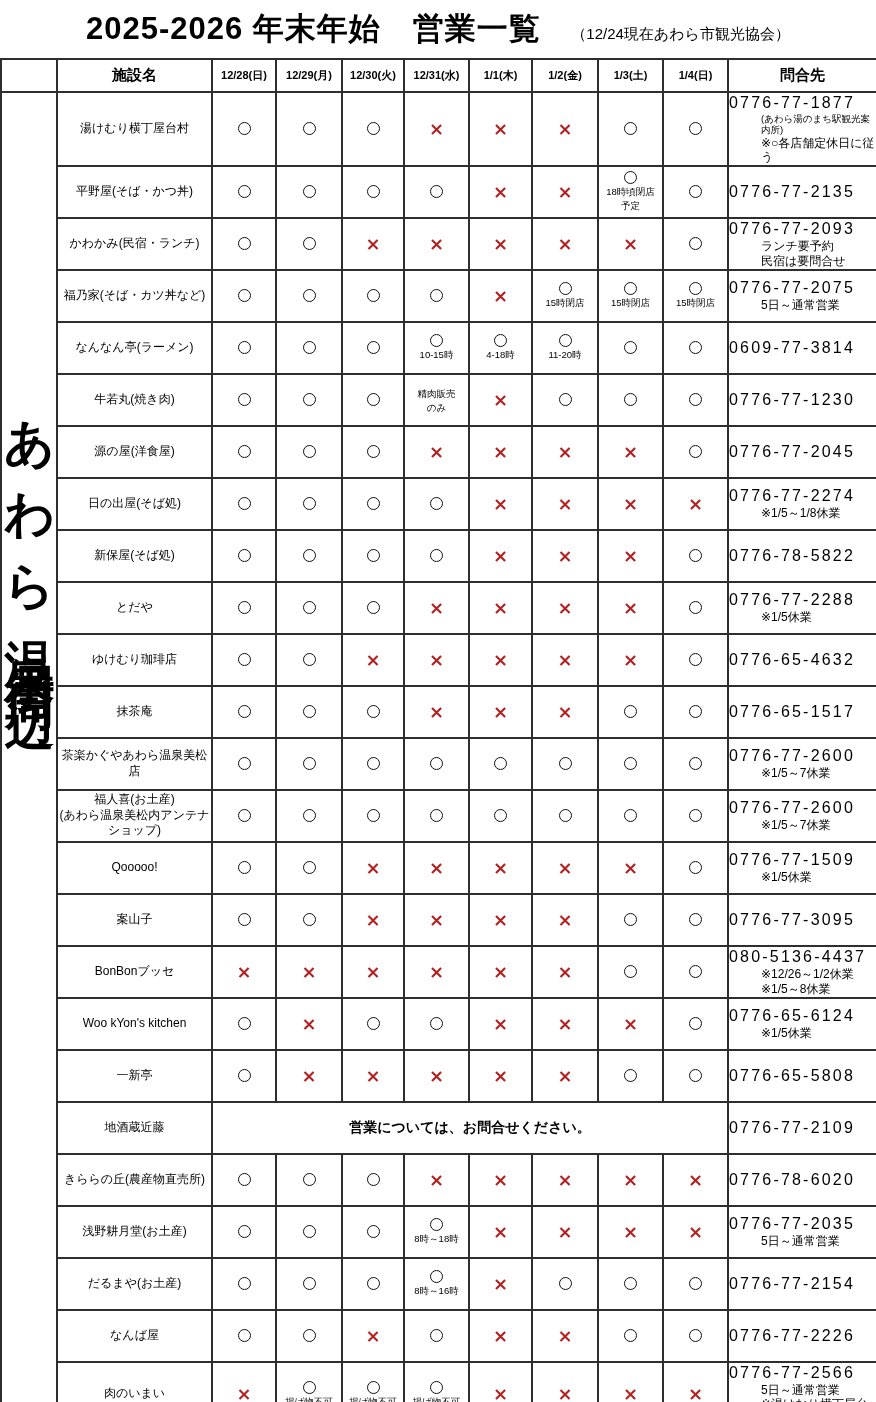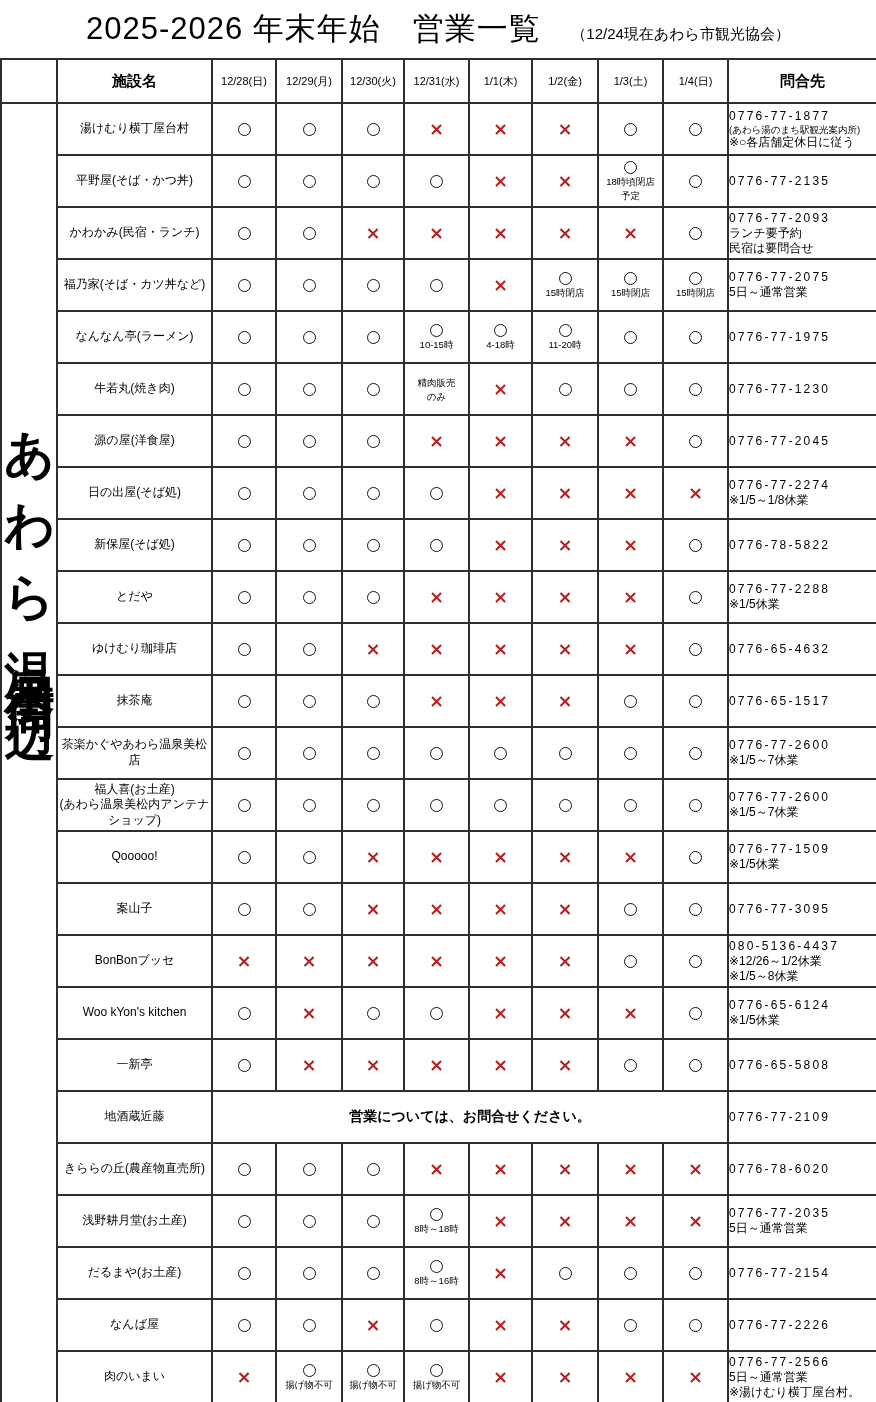--- a/index.html
+++ b/index.html
@@ -1,45 +1,45 @@
 <!DOCTYPE html>
 <html lang="ja"><head>
 <meta charset="utf-8">
 <style>
   html,body{margin:0;padding:0;background:#ffffff;}
   body{font-family:"Liberation Sans","DejaVu Sans",sans-serif;color:#000;}
   #page{position:relative;width:876px;height:1402px;background:#fff;overflow:hidden;}
 
   .titlebar{position:absolute;top:8px;left:86px;white-space:nowrap;}
-  .title{font-size:31px;font-weight:normal;letter-spacing:1px;display:inline-block;vertical-align:baseline;}
+  .title{font-size:31px;font-weight:bold;letter-spacing:1px;display:inline-block;vertical-align:baseline;}
   .subtitle{font-size:15px;font-weight:normal;display:inline-block;margin-left:26px;vertical-align:baseline;}
 
   table.sched{position:absolute;top:58px;left:0;width:876px;border-collapse:collapse;table-layout:fixed;}
   table.sched th,table.sched td{border:2px solid #2e2e2e;padding:0;overflow:hidden;}
-  thead tr{height:44px;}
+  thead tr{height:33px;}
   tbody tr{height:52px;}
   th{font-weight:bold;background:#fff;}
   th.h-fac{font-size:15px;}
-  th.h-day{font-size:11px;font-weight:normal;}
+  th.h-day{font-size:11px;font-weight:bold;}
   th.h-contact{font-size:15px;}
   th.h-corner{border:2px solid #2e2e2e;}
 
   td.cat{border-left:none;border-bottom:none;vertical-align:top;}
   .vlabel{writing-mode:vertical-rl;text-orientation:upright;font-size:50px;font-weight:bold;letter-spacing:15px;line-height:56px;margin:291px auto 0 auto;white-space:nowrap;}
 
   td.name{font-size:12px;line-height:1.3;padding:2px 4px 2px 6px;vertical-align:middle;white-space:pre-line;text-align:center;}
   td.mark{text-align:center;vertical-align:middle;}
   .cellwrap{display:flex;flex-direction:column;align-items:center;justify-content:center;line-height:1.1;}
   .circle{display:inline-block;width:11px;height:11px;border:1.5px solid #111;border-radius:50%;background:#fff;}
   .xmark{color:#b22222;font-size:18px;font-weight:bold;line-height:14px;font-family:"DejaVu Sans",sans-serif;}
   .cap{font-size:9.5px;line-height:1.15;margin-top:3px;white-space:nowrap;}
 
   td.contact{vertical-align:middle;padding:2px 3px 2px 6px;}
-  .phone{font-size:12px;letter-spacing:2.2px;line-height:1.25;white-space:nowrap;}
-  .cnote{font-size:12px;line-height:1.2;}
+  .phone{font-size:16px;letter-spacing:2.2px;line-height:1.25;white-space:nowrap;}
+  .cnote{font-size:12px;line-height:1.2;padding-left:32px;}
   .cnote.small{font-size:9.5px;letter-spacing:0;}
 
   td.spancell{text-align:center;vertical-align:middle;font-size:14px;font-weight:bold;}
 </style>
 </head>
 <body>
 
 <div id="page">
   <div class="titlebar">
     <span class="title">2025-2026 年末年始　営業一覧</span>
@@ -312,21 +312,21 @@
             <div class="cellwrap">
               <span class="circle" title="○"></span>
             </div>
           </td>
           <td class="mark">
             <div class="cellwrap">
               <span class="circle" title="○"></span>
             </div>
           </td>
           <td class="contact">
-            <div class="phone">0776-77-1975</div>
+            <div class="phone">0609-77-3814</div>
           </td>
         </tr>
         <tr>
           <td class="name">牛若丸(焼き肉)</td>
           <td class="mark">
             <div class="cellwrap">
               <span class="circle" title="○"></span>
             </div>
           </td>
           <td class="mark">

